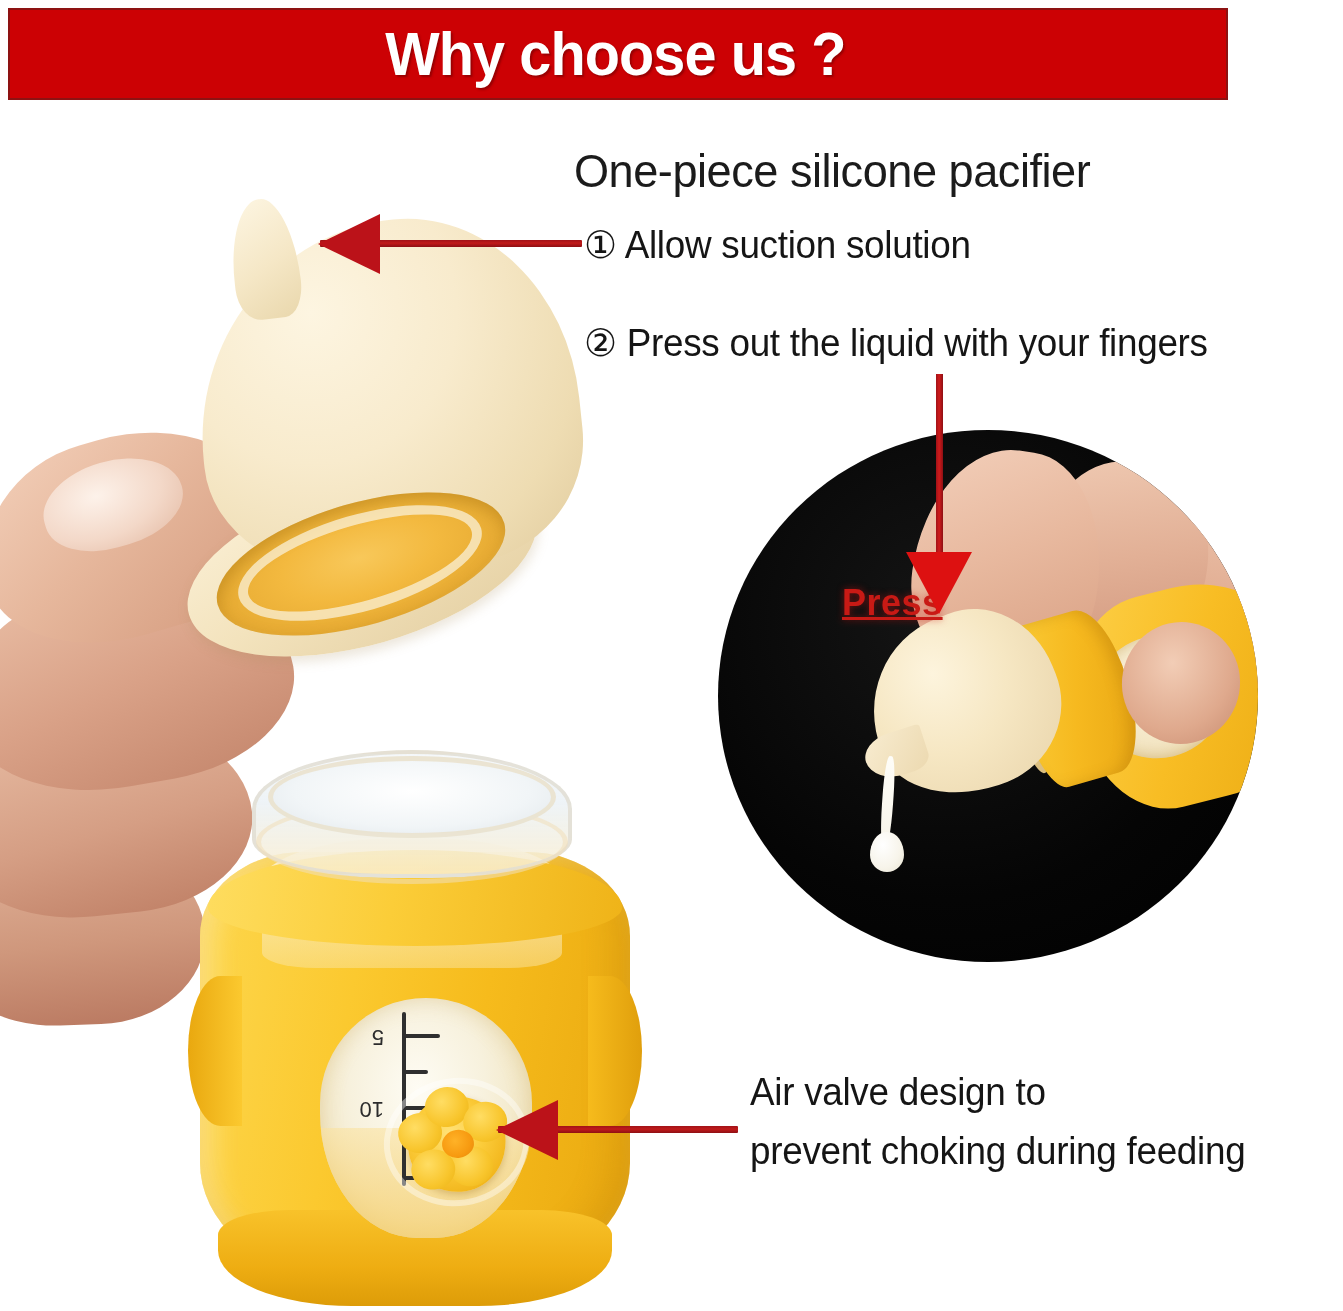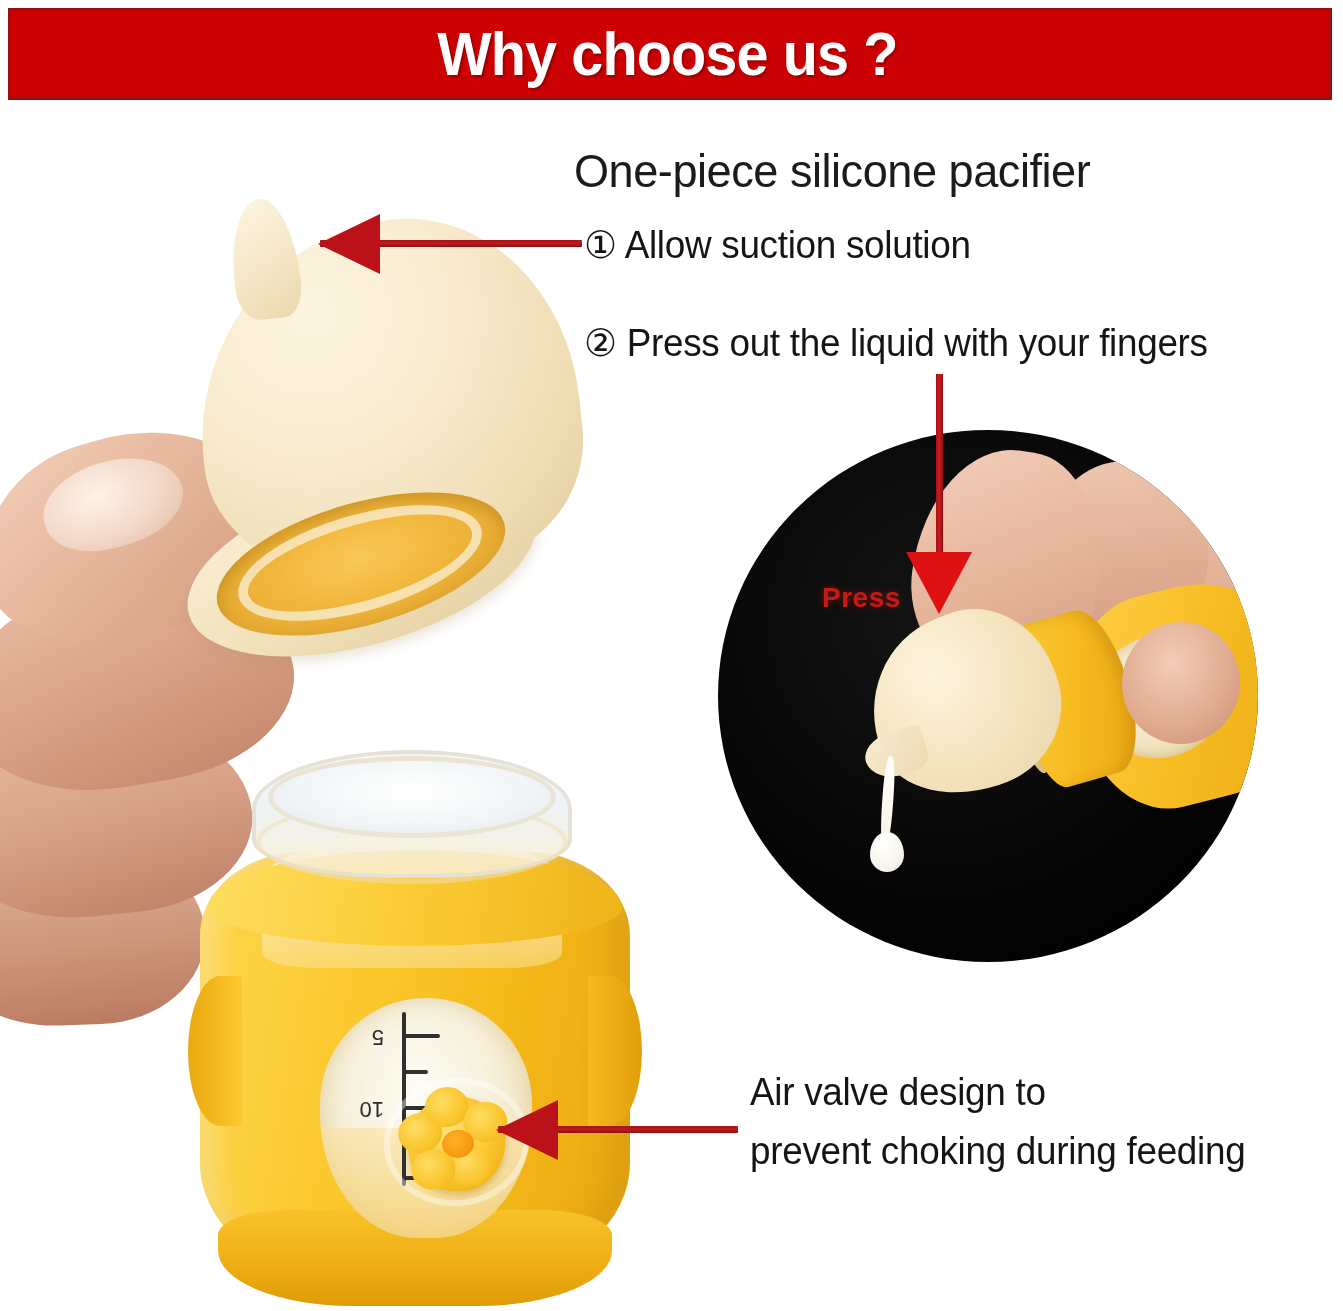--- a/index.html
+++ b/index.html
@@ -7,21 +7,21 @@
     width:1343px;height:1311px;
     background:#ffffff;
     font-family:"Liberation Sans", sans-serif;
     overflow:hidden;
     position:relative;
   }
   .stage{position:absolute;left:0;top:0;width:1343px;height:1311px;overflow:hidden;}
 
   
   .banner{
-    position:absolute;left:8px;top:8px;width:1324px;height:92px;
+    position:absolute;left:8px;top:8px;width:1220px;height:92px;
     background:#cc0104;
     border:2px solid #8d1212;
     box-sizing:border-box;
     display:flex;align-items:center;justify-content:center;
   }
   .banner-title{
     color:#ffffff;
     font-size:62px;
     font-weight:bold;
     letter-spacing:-1px;
@@ -80,24 +80,25 @@
   }
 
   
   .inset{
     position:absolute;left:718px;top:430px;width:540px;height:532px;
     border-radius:50%;
     background:radial-gradient(circle at 42% 36%, #151515 0%, #050505 60%, #000000 100%);
     overflow:hidden;
   }
   .press-label{
-    position:absolute;left:104px;top:152px;
-    color:#c81a15;font-size:28px;font-weight:bold;
+    position:absolute;left:124px;top:152px;
+    color:#c81a15;font-size:36px;font-weight:bold;
     letter-spacing:.5px;
     text-shadow:0 0 7px rgba(200,20,20,.55);
+    text-decoration:underline;
   }
 
   
   .ins-pacifier{
     position:absolute;left:152px;top:184px;width:190px;height:178px;
     background:radial-gradient(ellipse at 40% 28%, #fdf4dd 0%, #f6e7c3 45%, #e8d3a9 100%);
     border-radius:58% 46% 50% 62% / 64% 55% 52% 46%;
     transform:rotate(-22deg);
   }
   .ins-tip{

